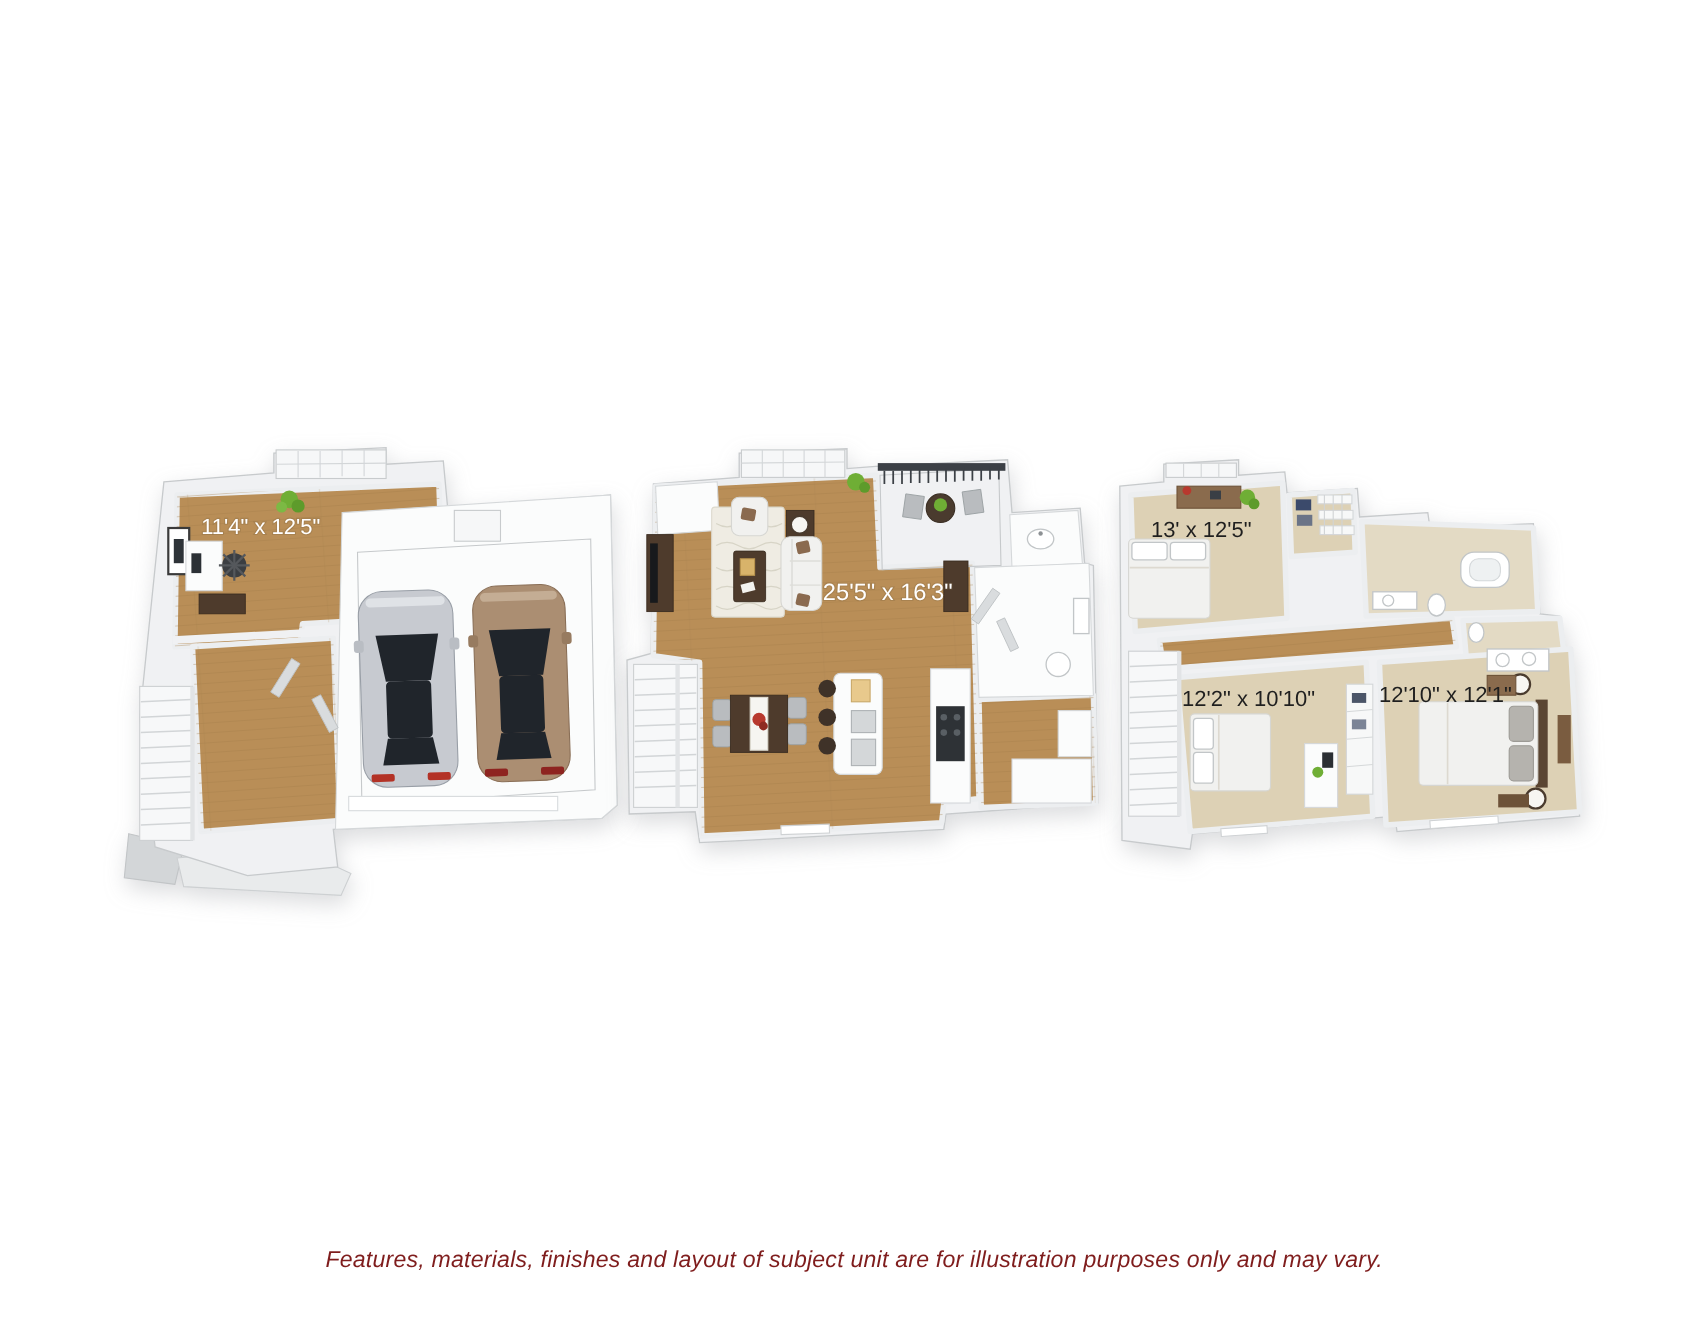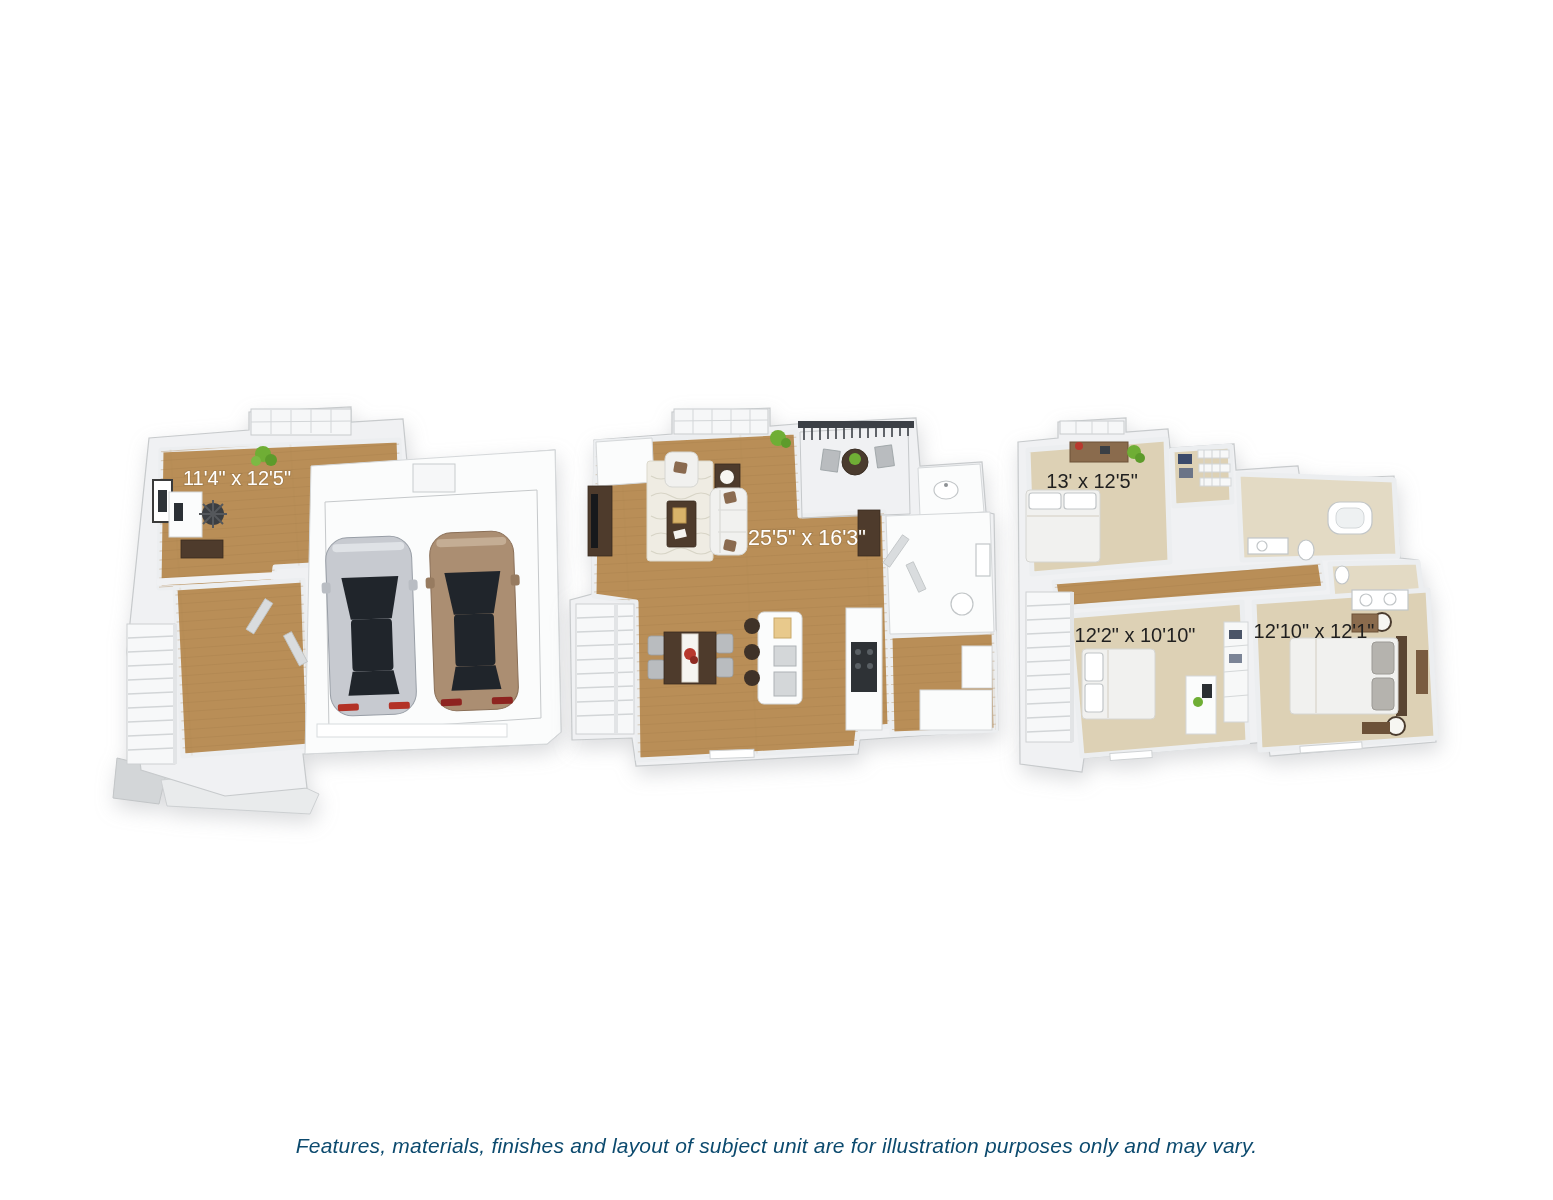--- a/index.html
+++ b/index.html
@@ -3,21 +3,21 @@
 <meta charset="utf-8">
 <style>
   html,body{margin:0;padding:0;background:#ffffff;}
   .stage{position:relative;width:1553px;height:1200px;background:#ffffff;overflow:hidden;
          font-family:"Liberation Sans",sans-serif;}
   .plan{position:absolute;filter:drop-shadow(2px 8px 10px rgba(125,130,135,.28));}
   .plan1{left:105px;top:402px;}
   .plan2{left:560px;top:396px;}
   .plan3{left:1000px;top:412px;}
   .disclaimer{position:absolute;left:0;right:0;top:1134px;text-align:center;
-              font-style:italic;font-size:21px;color:#0c4a6e;letter-spacing:.2px;}
+              font-style:italic;font-size:21px;color:#7f1d1d;letter-spacing:.2px;}
   .shell{fill:#f0f1f3;stroke:#c7cacc;stroke-width:1.2;}
   .room-edge{stroke:#eceef0;stroke-width:5;stroke-linejoin:round;}
   .innerline{stroke:#c6c9cb;stroke-width:1;fill:none;}
   .white-f{fill:#fbfcfc;stroke:#d5d8da;stroke-width:1;}
   .bay{fill:#f6f7f8;stroke:#c8cbcd;stroke-width:1;}
   .bayline{stroke:#d3d6d8;stroke-width:1;}
   .step{stroke:#d2d5d7;stroke-width:1.4;}
   .stairs{fill:#f7f8f9;stroke:#cdd0d2;stroke-width:1;}
   .dark-wood{fill:#4e3b2c;stroke:#3a2c20;stroke-width:.8;}
   .soft{fill:#f1f1ef;stroke:#d6d6d2;stroke-width:1;}

